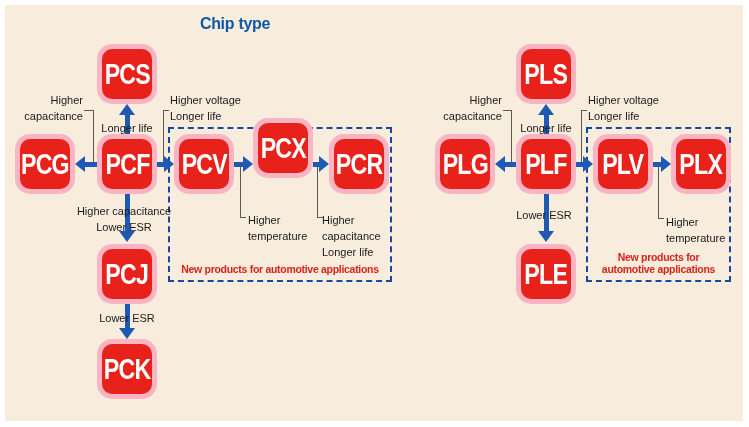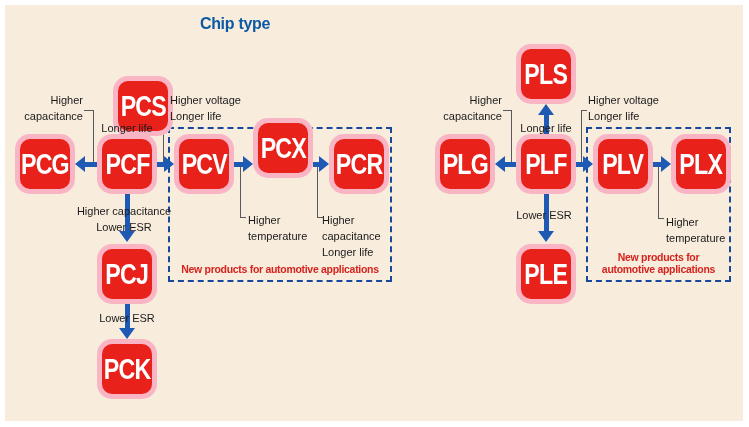--- a/index.html
+++ b/index.html
@@ -33,21 +33,21 @@
 </head>
 <body>
 
 <div class="panel" id="panel-chip">
   <div class="panel-title">Chip type</div>
 
   <div class="dash-box" style="left:163px;top:122px;width:224px;height:155px;">
     <div class="alert">New products for automotive applications</div>
   </div>
 
-  <div class="node" style="left:108px;top:39px;margin-top:32px;">
+  <div class="node" style="left:92px;top:39px;">
     <div class="node-inner">
         <span class="node-label">PCS</span>
       </div>
   </div>
   <div class="node" style="left:10px;top:129px;">
     <div class="node-inner">
         <span class="node-label">PCG</span>
       </div>
   </div>
   <div class="node" style="left:92px;top:129px;">

